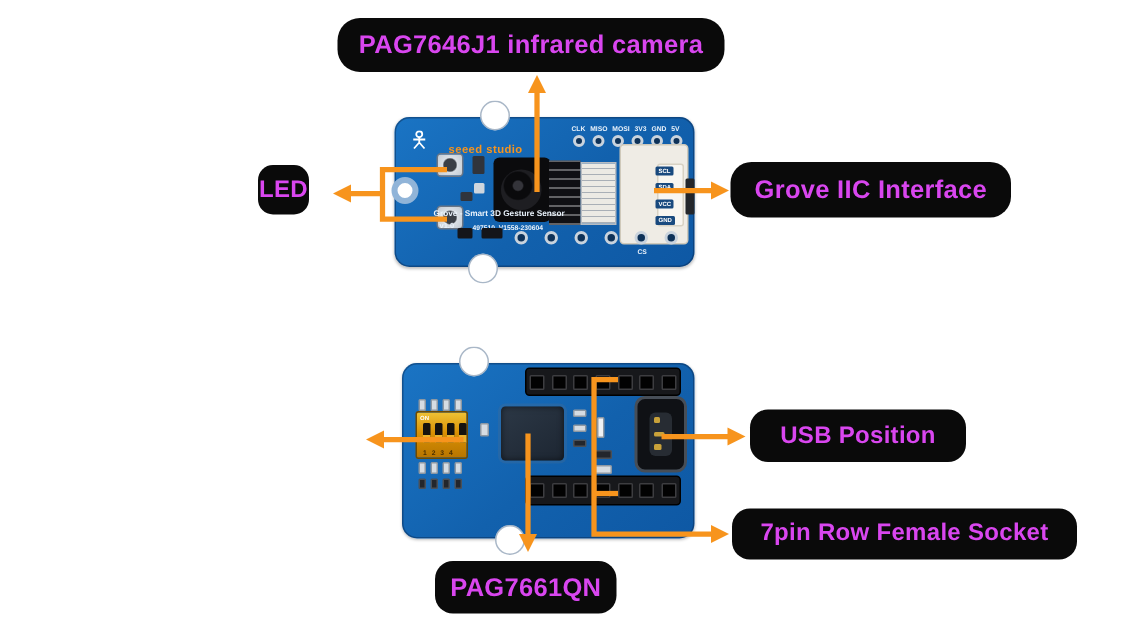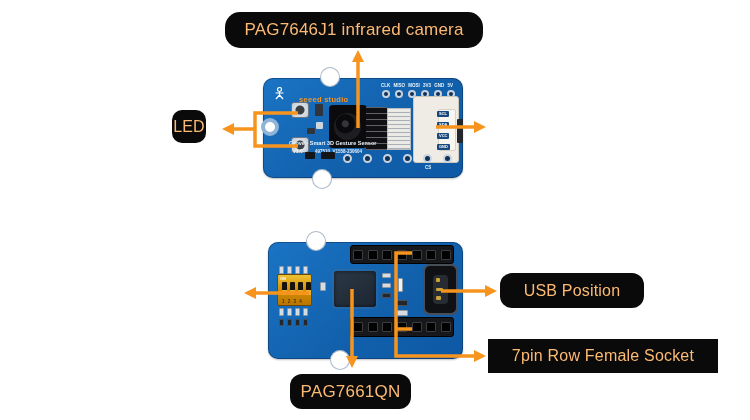--- a/index.html
+++ b/index.html
@@ -1,27 +1,27 @@
 <!DOCTYPE html>
 <html><head>
 <meta charset="utf-8">
 <style>
   html,body{margin:0;padding:0;background:#ffffff;}
   .canvas{position:relative;width:750px;height:420px;background:#ffffff;overflow:hidden;
           font-family:"Liberation Sans",sans-serif;}
   
-  .callout{position:absolute;background:#0a0a0a;color:#fdba74;font-weight:400;
+  .callout{position:absolute;background:#0a0a0a;color:#d946ef;font-weight:700;
            display:flex;align-items:center;justify-content:center;white-space:nowrap;
            border-radius:13px;letter-spacing:.2px;z-index:30;}
   .co-camera{left:225px;top:12px;width:258px;height:36px;font-size:17px;border-radius:15px;}
   .co-led{left:172px;top:110px;width:34px;height:33px;font-size:16px;border-radius:10px;}
   .co-grove{left:487px;top:108px;width:187px;height:37px;font-size:17px;border-radius:14px;}
   .co-dip{left:33px;top:273px;width:209px;height:38px;font-size:17px;border-radius:14px;}
   .co-usb{left:500px;top:273px;width:144px;height:35px;font-size:16px;border-radius:12px;}
-  .co-socket{left:488px;top:339px;width:230px;height:34px;font-size:16px;border-radius:0;}
+  .co-socket{left:488px;top:339px;width:230px;height:34px;font-size:16px;border-radius:12px;}
   .co-chip{left:290px;top:374px;width:121px;height:35px;font-size:17px;border-radius:12px;}
   
   .overlay{position:absolute;left:0;top:0;width:750px;height:420px;z-index:20;pointer-events:none;}
   .ann{stroke:#F7941D;stroke-width:3.5;fill:none;}
   .annhead{fill:#F7941D;stroke:none;}
   
   .board{position:absolute;background:linear-gradient(140deg,#1a74c4 0%,#1261ad 55%,#0e58a4 100%);
          border-radius:10px;box-shadow:inset 0 0 0 1px rgba(8,40,80,.45), 0 1px 2px rgba(0,0,0,.25);z-index:10;}
   .board-front{left:263px;top:78px;width:200px;height:100px;}
   .board-back{left:268px;top:242px;width:195px;height:117px;}
@@ -216,17 +216,18 @@
     <path class="ann" d="M412 253 L396 253 L396 356 L476 356"></path>
     <path class="ann" d="M412 329 L396 329"></path>
     <polygon class="annhead" points="486,356 474,350 474,362"></polygon>
 
     <path class="ann" d="M352 289 L352 358"></path>
     <polygon class="annhead" points="352,368 346,356 358,356"></polygon>
   </svg>
 
   <div class="callout co-camera">PAG7646J1 infrared camera</div>
   <div class="callout co-led">LED</div>
+  <div class="callout co-grove">Grove IIC Interface</div>
   <div class="callout co-usb">USB Position</div>
   <div class="callout co-socket">7pin Row Female Socket</div>
   <div class="callout co-chip">PAG7661QN</div>
 
 </div>
 
 </body></html>

